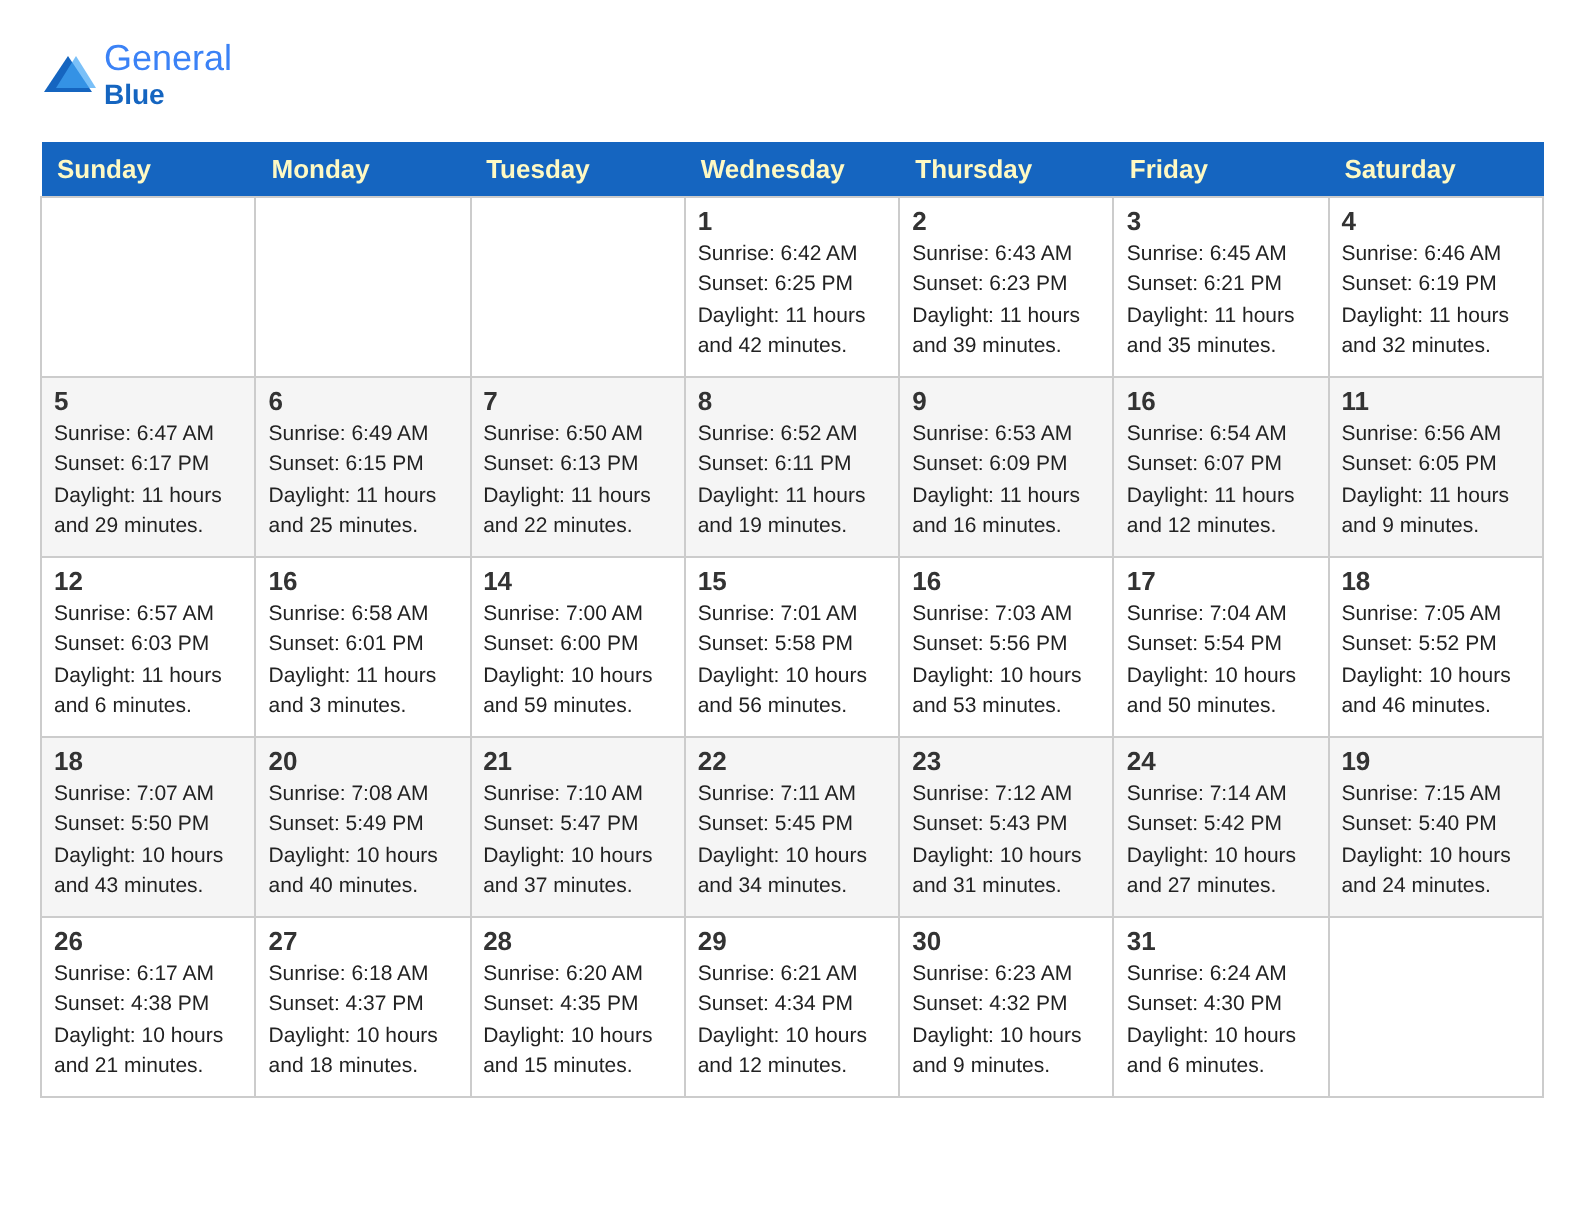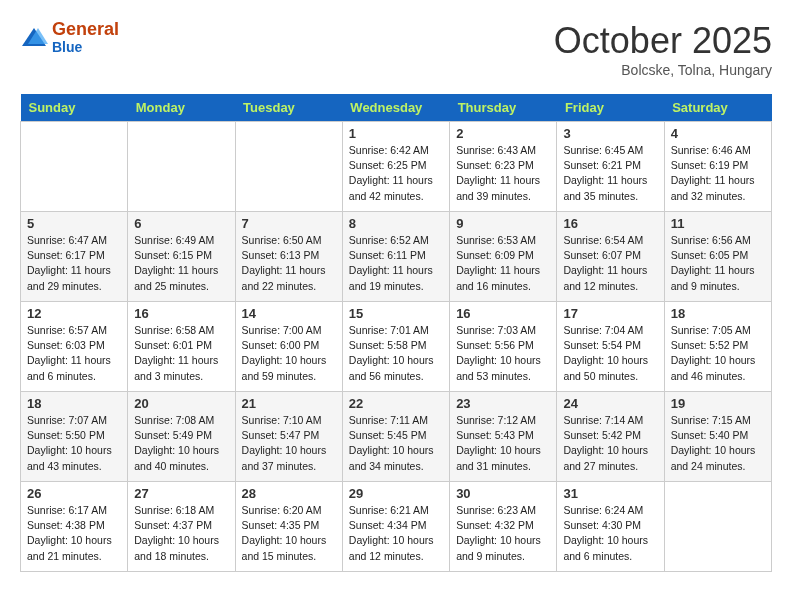--- a/index.html
+++ b/index.html
@@ -20,22 +20,22 @@
       display: flex;
       align-items: center;
     }
     .logo-text {
       display: flex;
       flex-direction: column;
       line-height: 1.1;
     }
     .logo-general {
       font-size: 18px;
-      font-weight: bold;
-      color: #c2410c;
+      font-weight: normal;
+      color: #3b82f6;
     }
     .logo-blue {
       font-size: 14px;
       font-weight: bold;
       color: #1565c0;
     }
     .logo-icon {
       width: 28px;
       height: 28px;
       margin-right: 4px;
@@ -52,21 +52,21 @@
       font-size: 14px;
       color: #555;
     }
     table {
       width: 100%;
       border-collapse: collapse;
       table-layout: fixed;
     }
     thead tr th {
       background-color: #1565c0;
-      color: #bef264;
+      color: #fef9c3;
       text-align: left;
       padding: 6px 8px;
       font-size: 13px;
       font-weight: bold;
     }
     tbody tr td {
       border: 1px solid #ccc;
       vertical-align: top;
       padding: 4px 6px;
       height: 90px;
@@ -97,24 +97,20 @@
 <div class="header">
   <div class="logo">
     <svg class="logo-icon" viewBox="0 0 28 28">
       <polygon points="14,4 26,22 2,22" fill="#1565c0"></polygon>
       <polygon points="18,4 28,20 8,20" fill="#42a5f5" opacity="0.7"></polygon>
     </svg>
     <div class="logo-text">
       <span class="logo-general">General</span>
       <span class="logo-blue">Blue</span>
     </div>
-  </div>
-  <div class="title-block">
-    <div class="month-title">October 2025</div>
-    <div class="location">Bolcske, Tolna, Hungary</div>
   </div>
 </div>
 
 <table>
   <thead>
     <tr>
       <th>Sunday</th>
       <th>Monday</th>
       <th>Tuesday</th>
       <th>Wednesday</th>

